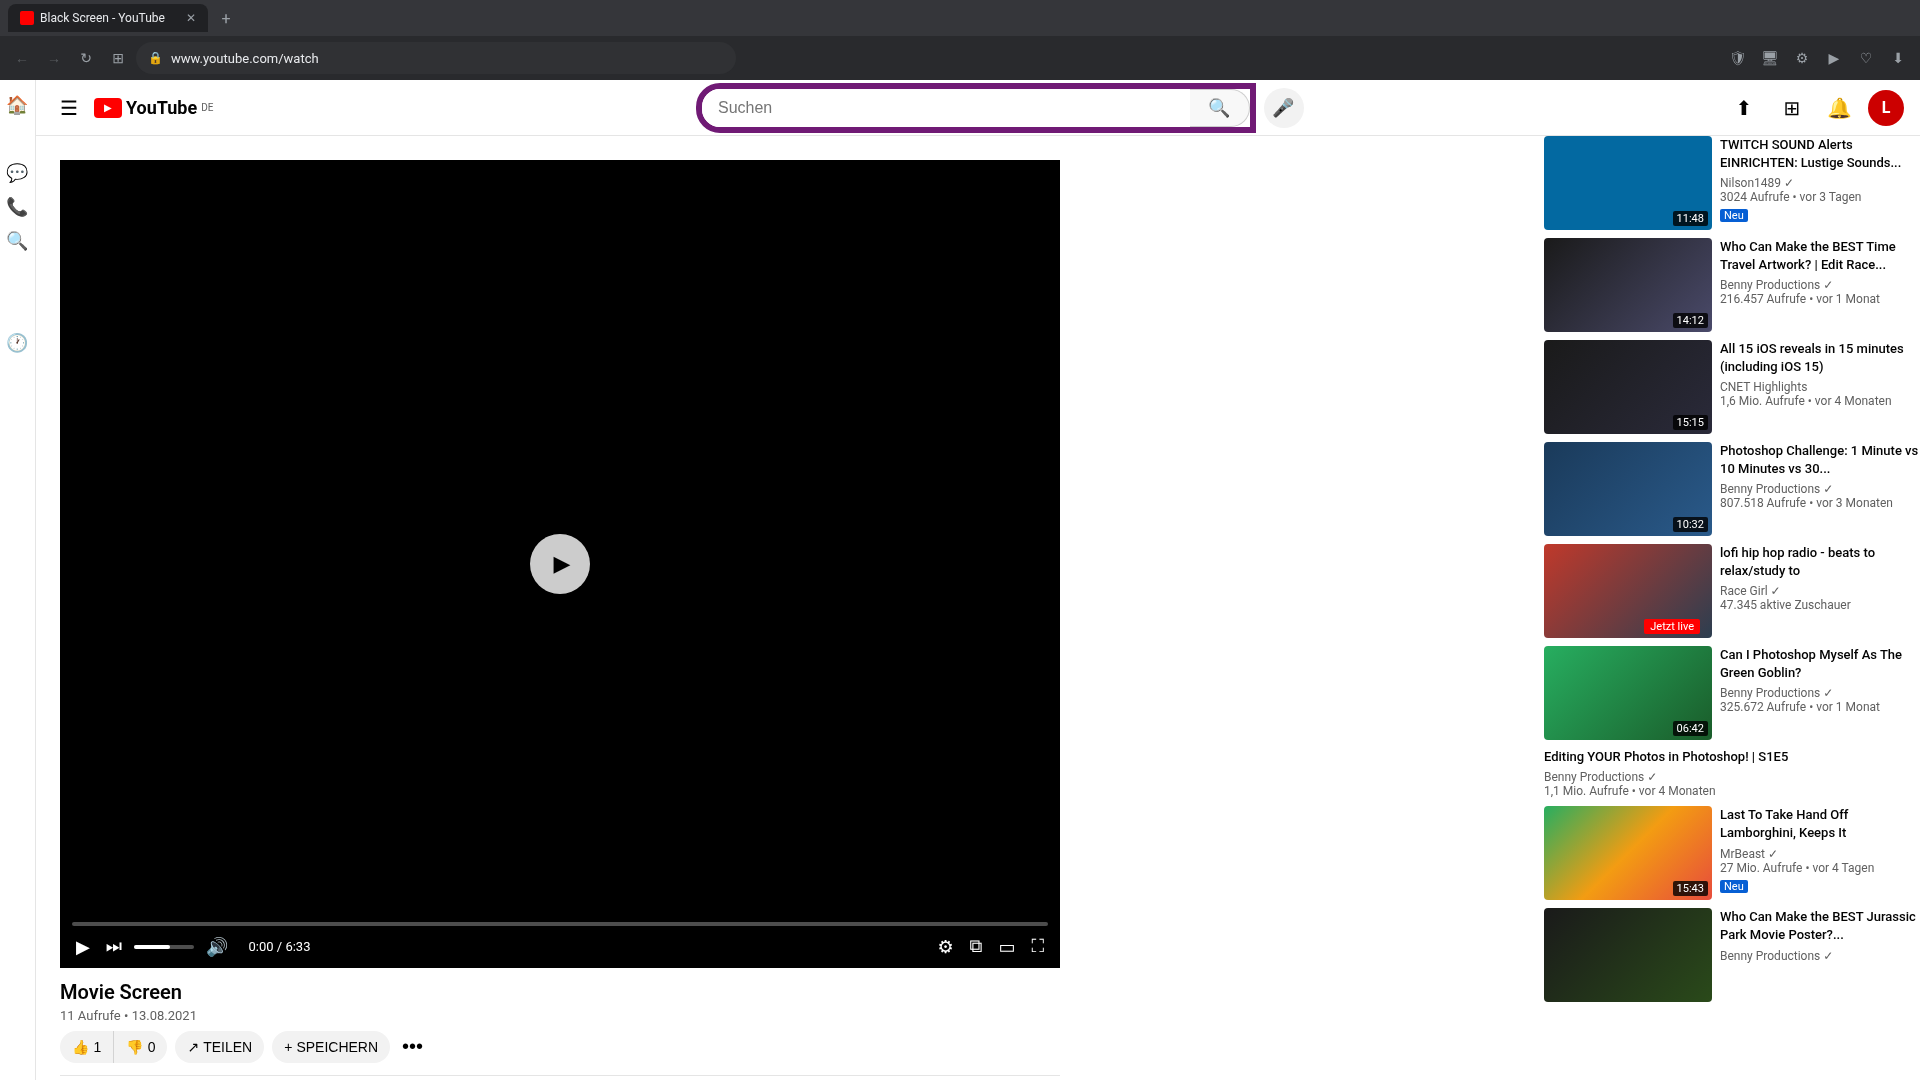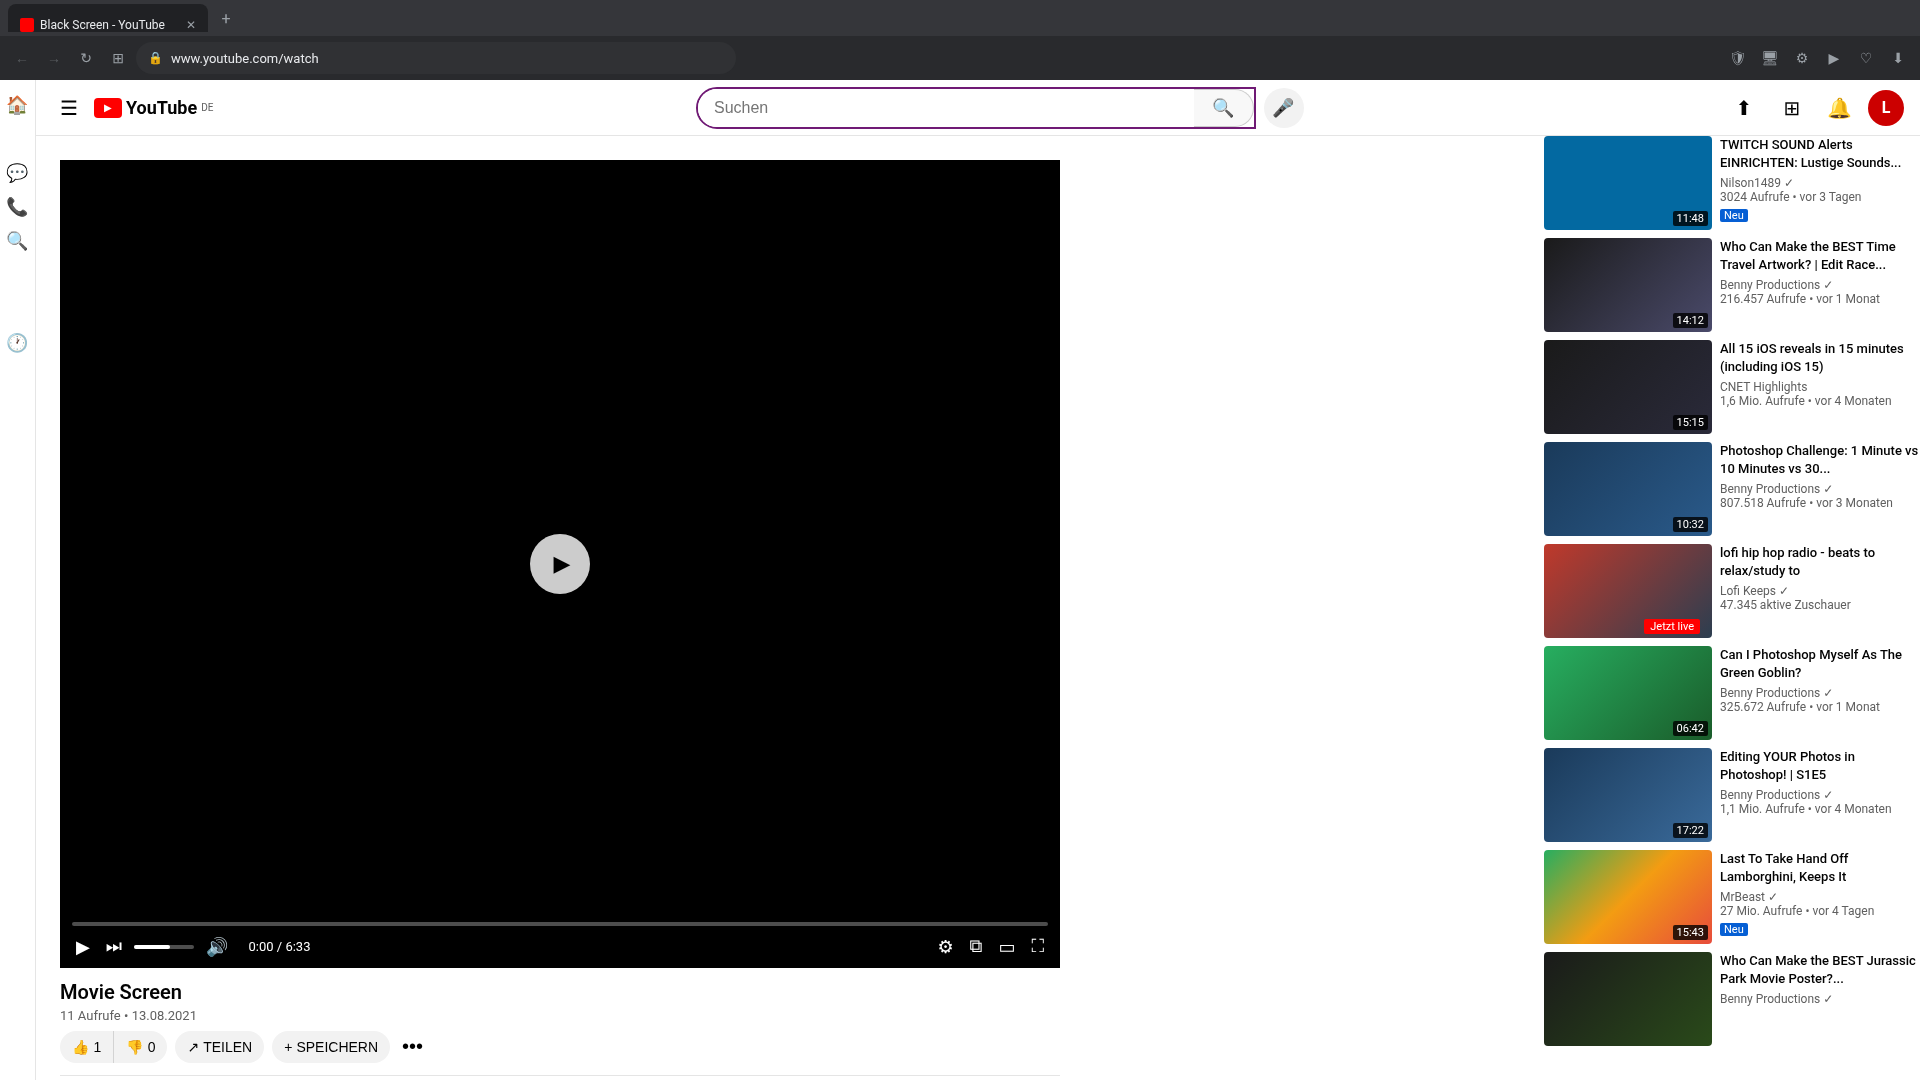--- a/index.html
+++ b/index.html
@@ -1,21 +1,21 @@
 <!DOCTYPE html>
 <html><head>
   <meta charset="utf-8">
   <style>
     * { box-sizing: border-box; margin: 0; padding: 0; }
     body { font-family: 'Roboto', Arial, sans-serif; background: #0f0f0f; color: #fff; display: flex; height: 1080px; width: 1920px; overflow: hidden; }
 
     
     .browser-frame { position: absolute; top: 0; left: 0; width: 1920px; background: #202124; }
     .browser-titlebar { height: 36px; display: flex; align-items: center; background: #35363a; padding: 0 8px; gap: 4px; }
-    .browser-tab { display: flex; align-items: flex-end; background: #202124; border-radius: 8px 8px 0 0; padding: 0 12px; height: 28px; gap: 6px; min-width: 200px; }
+    .browser-tab { display: flex; align-items: center; background: #202124; border-radius: 8px 8px 0 0; padding: 0 12px; height: 28px; gap: 6px; min-width: 200px; }
     .browser-tab-favicon { width: 14px; height: 14px; background: #f00; border-radius: 2px; font-size: 9px; display: flex; align-items: center; justify-content: center; }
     .browser-tab-title { font-size: 12px; color: #e8eaed; flex: 1; overflow: hidden; text-overflow: ellipsis; white-space: nowrap; }
     .browser-tab-close { font-size: 12px; color: #9aa0a6; cursor: pointer; }
     .browser-tab-new { width: 28px; height: 28px; display: flex; align-items: center; justify-content: center; font-size: 16px; color: #9aa0a6; }
     .browser-navbar { height: 44px; background: #292a2d; display: flex; align-items: center; padding: 0 8px; gap: 4px; }
     .nav-btn { width: 28px; height: 28px; border-radius: 50%; display: flex; align-items: center; justify-content: center; font-size: 14px; color: #9aa0a6; cursor: pointer; border: none; background: none; }
     .nav-btn.disabled { opacity: 0.4; }
     .address-bar { flex: 1; height: 32px; background: #303134; border-radius: 16px; display: flex; align-items: center; padding: 0 12px; gap: 8px; max-width: 600px; }
     .address-bar-lock { font-size: 12px; color: #9aa0a6; }
     .address-bar-url { font-size: 13px; color: #e8eaed; flex: 1; }
@@ -25,21 +25,21 @@
     
     .yt-header { position: absolute; top: 80px; left: 0; right: 0; height: 56px; background: #fff; display: flex; align-items: center; padding: 0 16px 0 0; z-index: 100; border-bottom: 1px solid #e5e5e5; }
     .yt-logo-area { display: flex; align-items: center; gap: 8px; width: 240px; padding-left: 16px; }
     .yt-menu-icon { font-size: 20px; cursor: pointer; padding: 8px; color: #030303; }
     .yt-logo { display: flex; align-items: center; gap: 4px; cursor: pointer; }
     .yt-logo-icon { width: 28px; height: 20px; background: #ff0000; border-radius: 4px; display: flex; align-items: center; justify-content: center; }
     .yt-logo-icon::after { content: '▶'; color: #fff; font-size: 10px; }
     .yt-logo-text { font-size: 18px; font-weight: 700; color: #030303; }
     .yt-logo-de { font-size: 10px; color: #606060; }
     .yt-search-area { flex: 1; display: flex; align-items: center; justify-content: center; gap: 8px; }
-    .yt-search-box { display: flex; align-items: flex-start; border: 2px solid #701a75; border-radius: 24px 0 0 24px; overflow: hidden; flex: 1; max-width: 560px; }
+    .yt-search-box { display: flex; align-items: flex-start; border: 6px solid #701a75; border-radius: 24px 0 0 24px; overflow: hidden; flex: 1; max-width: 560px; }
     .yt-search-input { flex: 1; height: 38px; border: none; outline: none; padding: 0 16px; font-size: 16px; color: #030303; }
     .yt-search-btn { width: 60px; height: 38px; background: #f8f8f8; border: 1px solid #ccc; border-left: none; border-radius: 0 24px 24px 0; cursor: pointer; display: flex; align-items: center; justify-content: center; font-size: 18px; color: #030303; }
     .yt-mic-btn { width: 40px; height: 40px; background: #f2f2f2; border-radius: 50%; display: flex; align-items: center; justify-content: center; cursor: pointer; font-size: 18px; }
     .yt-header-right { display: flex; align-items: center; gap: 8px; }
     .yt-header-icon { width: 40px; height: 40px; display: flex; align-items: center; justify-content: center; font-size: 20px; cursor: pointer; color: #030303; border-radius: 50%; }
     .yt-avatar { width: 36px; height: 36px; background: #c00; border-radius: 50%; cursor: pointer; display: flex; align-items: center; justify-content: center; font-size: 16px; color: #fff; font-weight: bold; }
 
     
     .yt-main { position: absolute; top: 136px; left: 70px; right: 0; bottom: 0; background: #fff; display: flex; overflow: hidden; }
     .yt-content { flex: 1; overflow-y: auto; padding: 24px 24px 0 24px; }
@@ -277,38 +277,35 @@
           <div class="rec-channel">Benny Productions ✓</div>
           <div class="rec-views">807.518 Aufrufe • vor 3 Monaten</div>
         </div>
       </div>
       <div class="rec-item">
         <div class="rec-thumb thumb-lofi">
           <span class="rec-live-badge">Jetzt live</span>
         </div>
         <div class="rec-info">
           <div class="rec-title">lofi hip hop radio - beats to relax/study to</div>
-          <div class="rec-channel">Lofi Keeps ✓</div>
+          <div class="rec-channel">Race Girl ✓</div>
           <div class="rec-views">47.345 aktive Zuschauer</div>
         </div>
       </div>
       <div class="rec-item">
         <div class="rec-thumb thumb-goblin">
           <span class="rec-duration">06:42</span>
         </div>
         <div class="rec-info">
           <div class="rec-title">Can I Photoshop Myself As The Green Goblin?</div>
           <div class="rec-channel">Benny Productions ✓</div>
           <div class="rec-views">325.672 Aufrufe • vor 1 Monat</div>
         </div>
       </div>
       <div class="rec-item">
-        <div class="rec-thumb thumb-editing">
-          <span class="rec-duration">17:22</span>
-        </div>
         <div class="rec-info">
           <div class="rec-title">Editing YOUR Photos in Photoshop! | S1E5</div>
           <div class="rec-channel">Benny Productions ✓</div>
           <div class="rec-views">1,1 Mio. Aufrufe • vor 4 Monaten</div>
         </div>
       </div>
       <div class="rec-item">
         <div class="rec-thumb thumb-mrbeast">
           <span class="rec-duration">15:43</span>
         </div>

